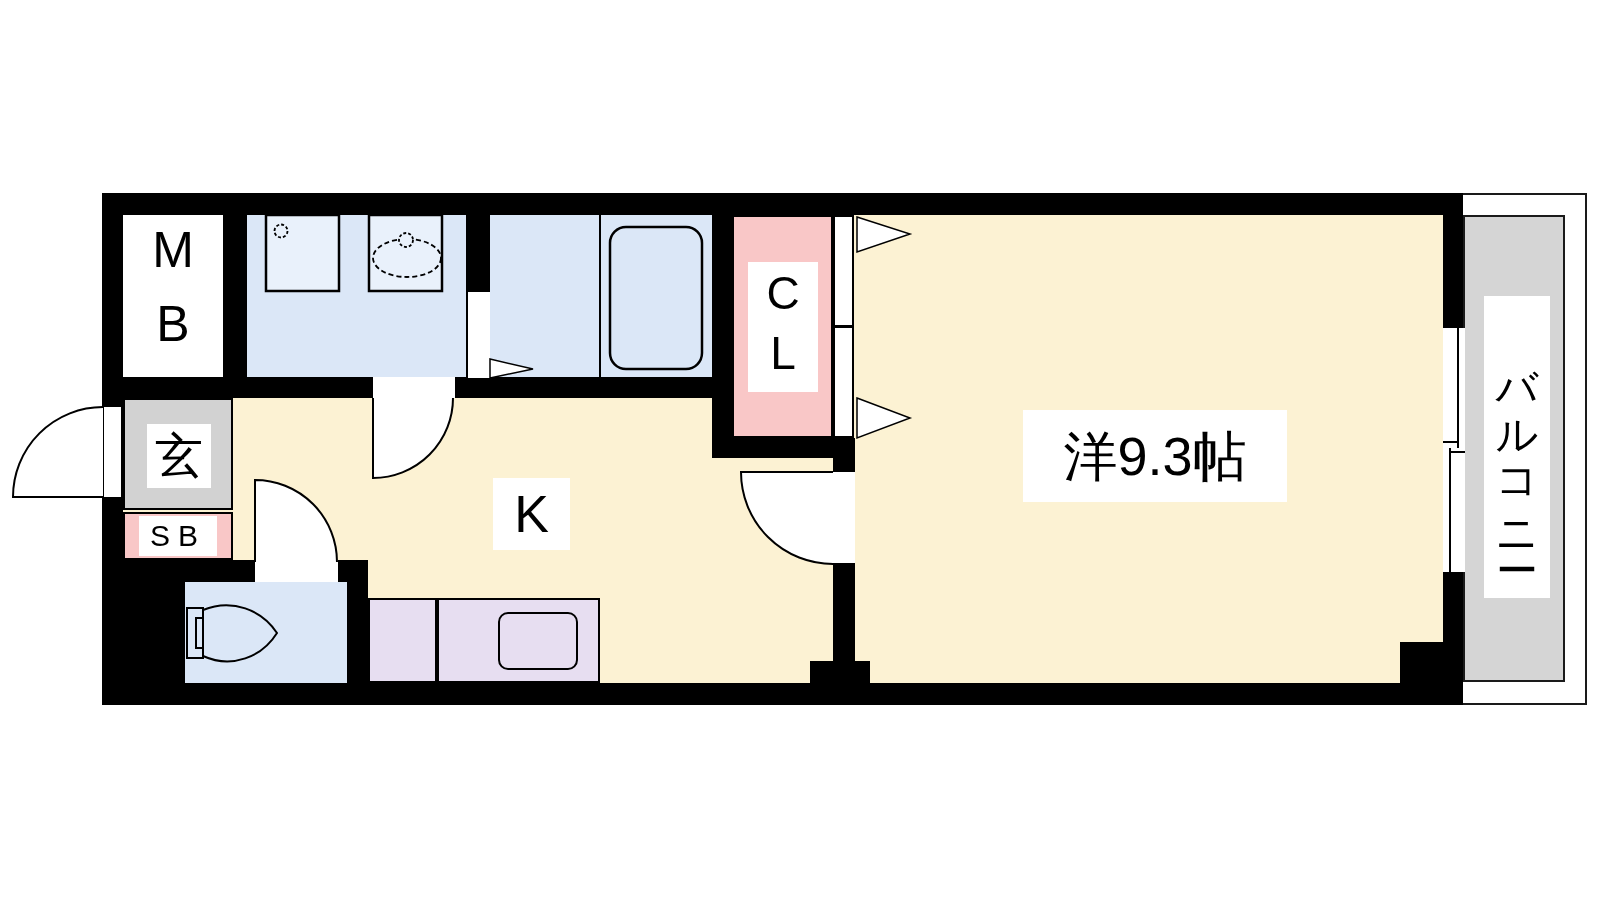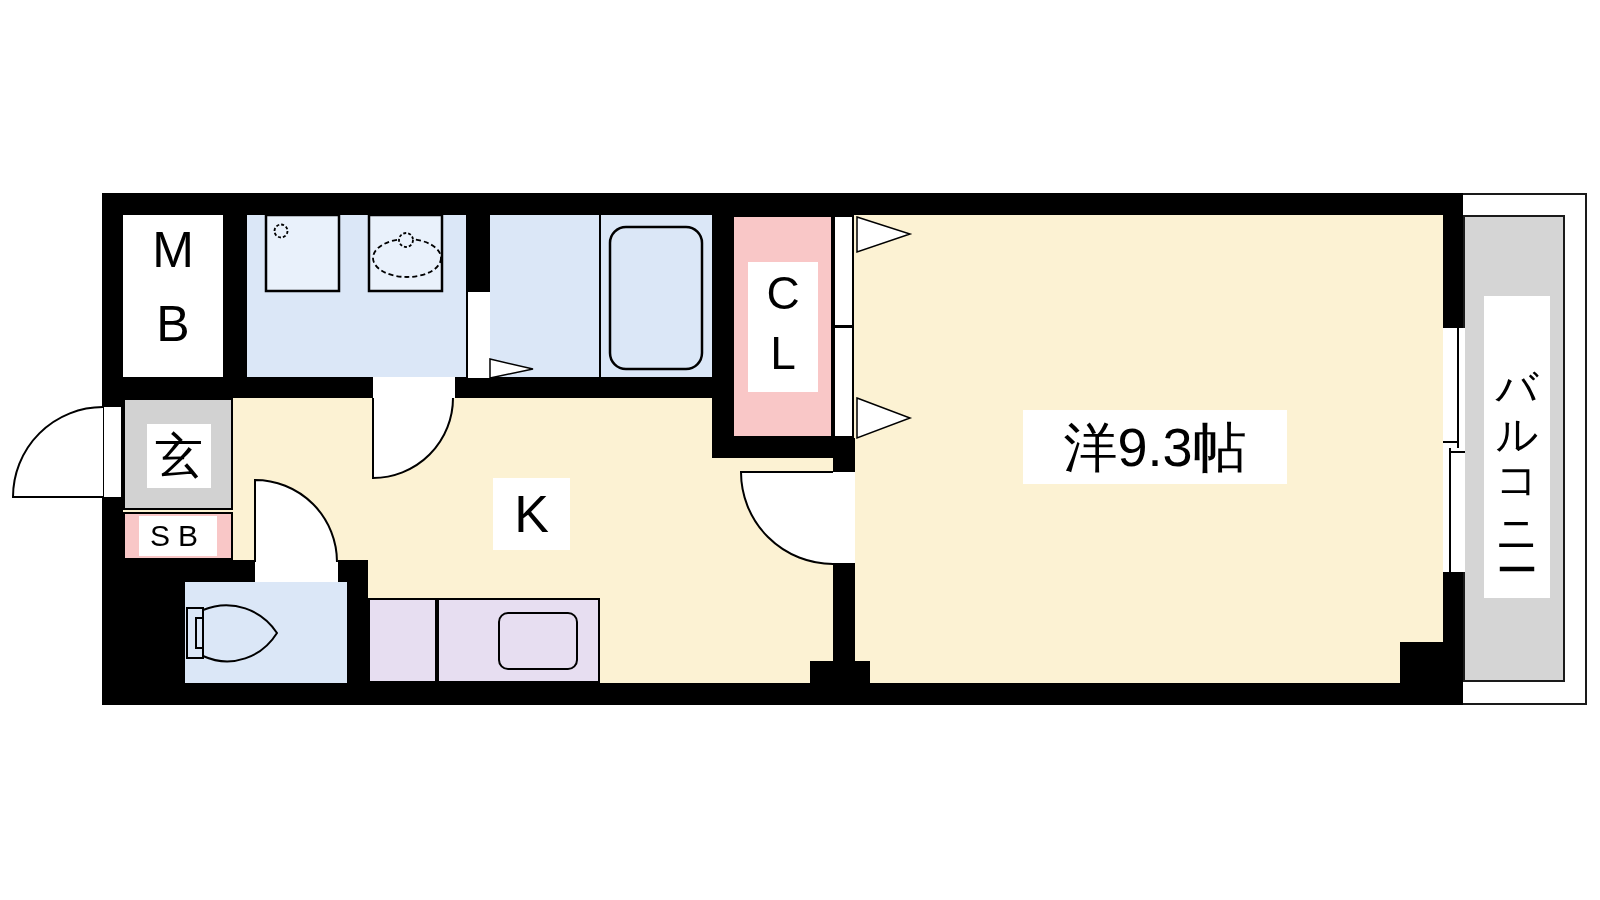--- a/index.html
+++ b/index.html
@@ -112,16 +112,16 @@
       <path d="M203,610 C232,598 262,610 277,633 C262,657 232,669 203,656 Z" fill="#dbe7f7" stroke="#000" stroke-width="2"></path>
       <path d="M187,608 L203,608 L203,618 L196,618 L196,648 L203,648 L203,658 L187,658 Z" fill="#dbe7f7" stroke="#000" stroke-width="2"></path>
     </g>
   </svg>
 
   <div class="label-box vtext" style="left:123px;top:215px;width:100px;height:162px;font-size:50px;letter-spacing:18px;">MB</div>
   <div class="label-box vtext" style="left:748px;top:262px;width:70px;height:130px;font-size:46px;letter-spacing:8px;">CL</div>
   <div class="label-box" style="left:147px;top:424px;width:64px;height:64px;font-size:48px;">玄</div>
   <div class="label-box" style="left:139px;top:516px;width:78px;height:40px;font-size:30px;letter-spacing:8px;">SB</div>
   <div class="label-box" style="left:493px;top:478px;width:77px;height:72px;font-size:52px;">K</div>
-  <div class="label-box" style="left:1023px;top:410px;width:264px;height:74px;font-size:54px;">洋9.3帖</div>
+  <div class="label-box" style="left:1023px;top:410px;width:264px;height:92px;font-size:54px;">洋9.3帖</div>
   <div class="label-box vtext" style="left:1484px;top:296px;width:66px;height:302px;font-size:42px;letter-spacing:4px;">バルコニー</div>
 
 </div>
 
 </body></html>

